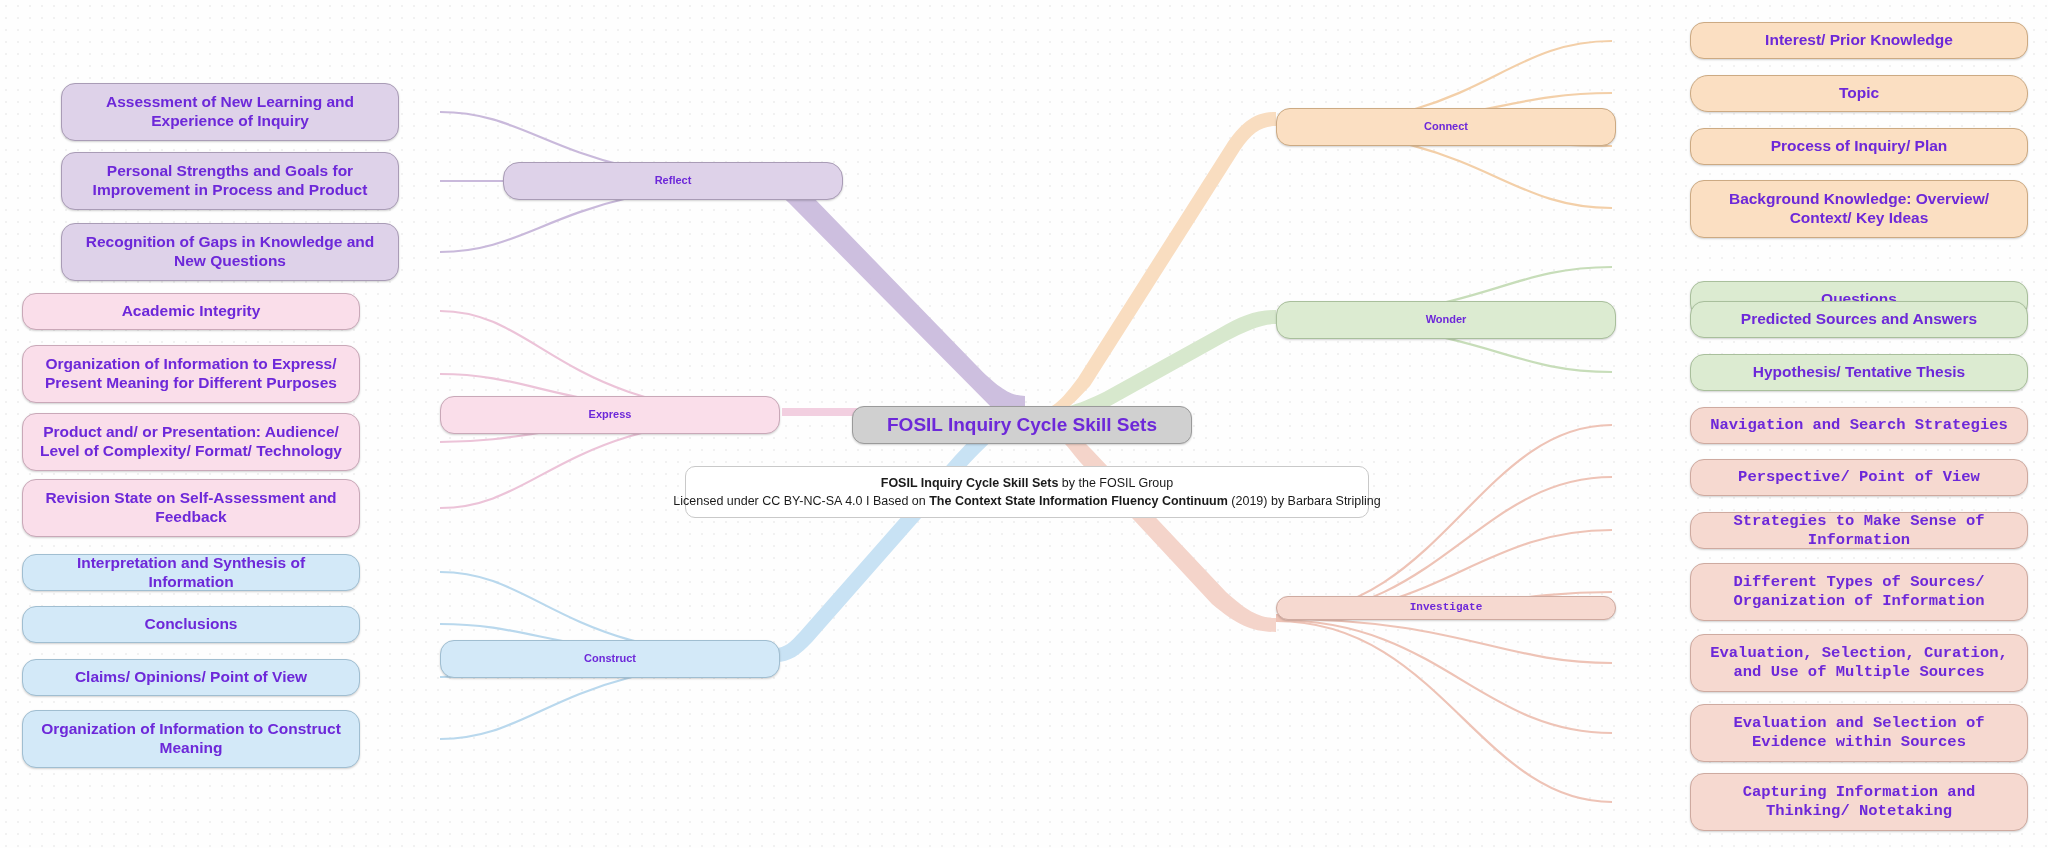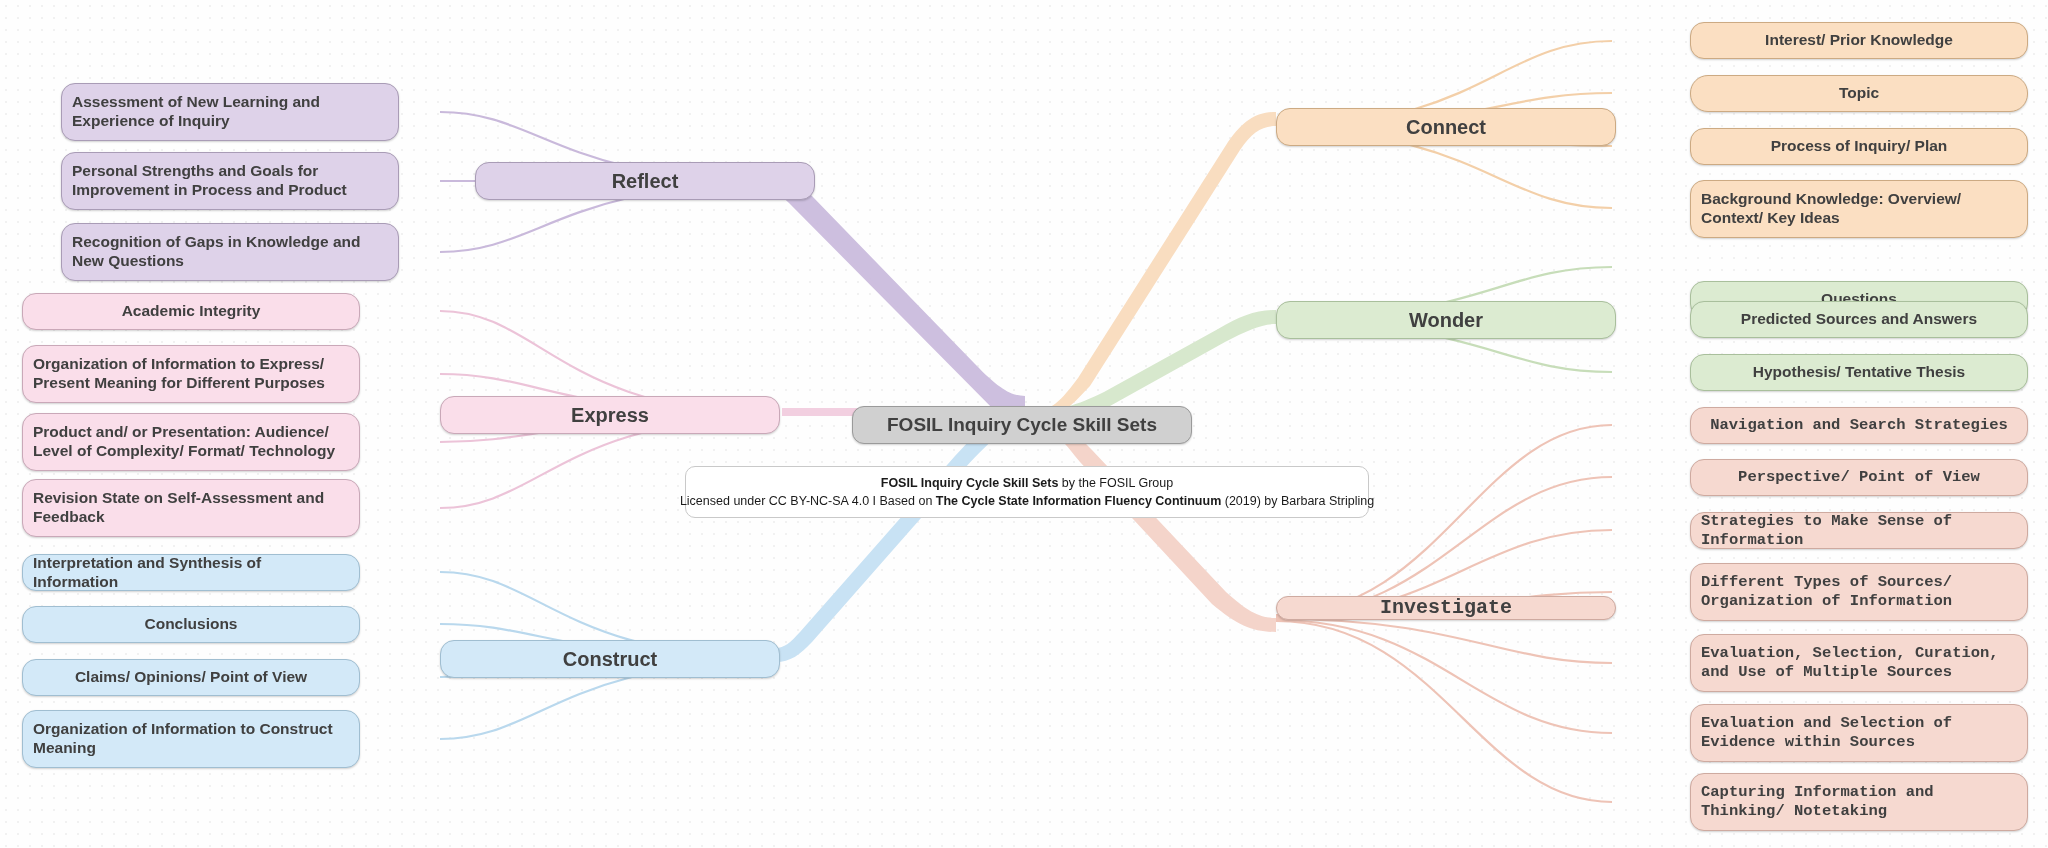--- a/index.html
+++ b/index.html
@@ -26,31 +26,32 @@
     pointer-events: none;
   }
   .node {
     position: absolute;
     box-sizing: border-box;
     border-radius: 14px;
     border: 1px solid rgba(120,120,120,0.55);
     display: flex;
     align-items: center;
     justify-content: center;
+    text-align: center;
     font-weight: bold;
-    color: #404040;
+    color: #6d28d9;
     line-height: 1.22;
     padding: 4px 10px;
     box-shadow: 0 1px 2px rgba(0,0,0,0.18);
     z-index: 5;
   }
   .node span { display: block; }
 
   .leaf { font-size: 15.5px; }
-  .branch { font-size: 20px; }
+  .branch { font-size: 11px; }
 
   .c-reflect      { background: #ded2e9; border-color: #a99cb6; margin-left: 39px; }
   .c-express      { background: #fadeea; border-color: #c9a8b8; }
   .c-construct    { background: #d3e9f8; border-color: #a0bed1; }
   .c-connect      { background: #fbdfc2; border-color: #ccaa83; }
   .c-wonder       { background: #dcebd1; border-color: #a9bf9c; }
   .c-investigate  { background: #f6d9d0; border-color: #ceaaa0; font-family: Liberation Mono, monospace; }
   .c-center       { background: #d0d0d0; border-color: #9a9a9a; }
 
   #center-node {
@@ -145,25 +146,25 @@
 
   <div class="node c-center" id="center-node" style="left:852px; top:406px; width:340px; height:38px;">
     <span>FOSIL Inquiry Cycle Skill Sets</span>
   </div>
 
   <div id="license-box" style="left:685px; top:466px; width:684px; height:52px;">
     <div class="lic-line">
       <b>FOSIL Inquiry Cycle Skill Sets</b><span> by the FOSIL Group</span>
     </div>
     <div class="lic-line">
-      <span>Licensed under CC BY-NC-SA 4.0 I Based on </span><b>The Cycle State Information Fluency Continuum</b><span> (2019) by Barbara Stripling</span>
+      <span>Licensed under CC BY-NC-SA 4.0 I Based on </span><b>The Context State Information Fluency Continuum</b><span> (2019) by Barbara Stripling</span>
     </div>
   </div>
 
-  <div class="node branch c-reflect" style="left:436px; top:162px; width:340px; height:38px;">
+  <div class="node branch c-reflect" style="left:464px; top:162px; width:340px; height:38px;border-radius:16px;">
     <span>Reflect</span>
   </div>
 
   <div class="node branch c-express" style="left:440px; top:396px; width:340px; height:38px;">
     <span>Express</span>
   </div>
 
   <div class="node branch c-construct" style="left:440px; top:640px; width:340px; height:38px;">
     <span>Construct</span>
   </div>

